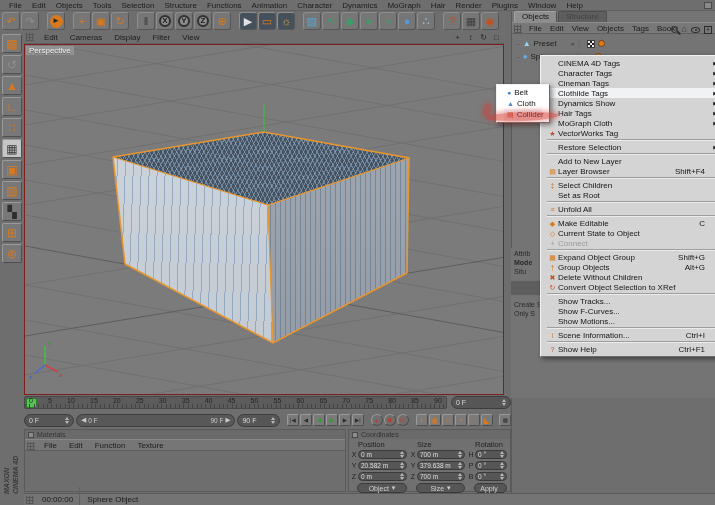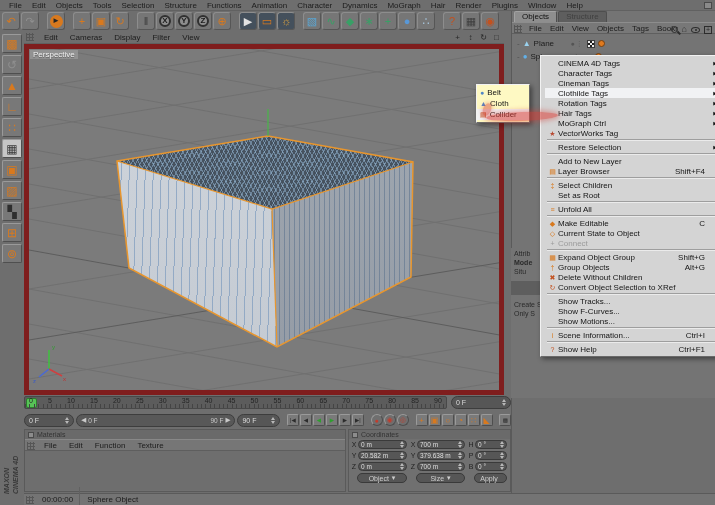--- a/index.html
+++ b/index.html
@@ -27,21 +27,21 @@
 .lt-btn.active{background:#c6c6c6}
 
 
 .viewport{position:absolute;left:24px;top:31px;width:480px;height:364px;background:#6e6e6e}
 .vp-menubar{position:relative;height:13px;display:flex;align-items:center;border-bottom:1px solid #606060;padding-left:14px}
 .vp-item{padding:0 6px}
 .grip{position:absolute;left:2px;top:2px;width:8px;height:8px;
  background-image:repeating-linear-gradient(90deg,#565656 0 1px,transparent 1px 3px),repeating-linear-gradient(0deg,#565656 0 1px,transparent 1px 3px)}
 .vp-nav{position:absolute;right:2px;top:1px;display:flex;gap:2px}
 .vp-nav-btn{width:11px;height:11px;display:flex;align-items:center;justify-content:center;font-size:8px;color:#272727}
-.scene{position:absolute;left:0;top:13px;width:480px;height:351px;background:#7b7b7b;overflow:hidden;border:5px solid #7f1d1d}
+.scene{position:absolute;left:0;top:13px;width:480px;height:351px;background:#7b7b7b;overflow:hidden;border:1px solid #7f1d1d}
 .vp-label{position:absolute;left:1px;top:1px;z-index:6;background:#929292;color:#f2f2f2;padding:0 3px;font-size:8px;text-shadow:0 1px 1px #555}
 .scene svg{position:absolute;left:0;top:0}
 #svg-grid{z-index:1}
 .face{position:absolute;left:0;top:0;width:480px;height:351px;z-index:2}
 .face.top{clip-path:polygon(239px 87px,384px 113px,243px 160px,88px 112px);
  background:repeating-linear-gradient(62deg,rgba(150,185,215,.5) 0 1px,transparent 1px 4px),
             repeating-linear-gradient(-62deg,rgba(150,185,215,.5) 0 1px,transparent 1px 4px),#46525f}
 .face.left{clip-path:polygon(88px 112px,243px 160px,248px 298px,100px 219px);
  background:repeating-linear-gradient(92deg,rgba(125,155,190,.7) 0 1px,transparent 1px 8px),linear-gradient(#d0d6dd,#c3c9d1)}
 .face.right{clip-path:polygon(243px 160px,384px 113px,382px 228px,248px 298px);
@@ -82,22 +82,22 @@
 .m-item{height:10px;display:flex;align-items:center;padding:0 3px 0 2px}
 .m-item.highlighted{background:#f1f2f4}
 .m-item.disabled{color:#9b9b9b}
 .m-icon{width:11px;text-align:center;font-size:7px;line-height:1}
 .m-label{flex:1;white-space:nowrap}
 .m-shortcut{padding-right:5px}
 .m-arrow{width:7px;font-size:5px;text-align:right}
 .m-sep{height:0;border-top:1px solid #9e9e9e;border-bottom:1px solid #ebebeb;margin:1px 2px}
 
 
-.submenu{position:absolute;left:476px;top:84px;width:54px;z-index:60;background:#fef9c3;
- border:1px solid;border-color:#f2f2f2 #6a6a6a #6a6a6a #f2f2f2;box-shadow:2px 2px 5px rgba(0,0,0,.45);padding:2px 0;color:#141414}
+.submenu{position:absolute;left:496px;top:84px;width:54px;z-index:60;background:#ffffff;
+ border:1px solid;border-color:#f2f2f2 #6a6a6a #6a6a6a #f2f2f2;box-shadow:2px 2px 5px rgba(0,0,0,.45);padding:2px 7px;color:#141414}
 .sm-item{height:11px;display:flex;align-items:center;gap:3px;padding:0 3px}
 .sm-item.highlighted{background:#f1f2f4}
 .sm-icon{font-size:7px;line-height:1}
 
 
 .annot-main{position:absolute;left:486px;top:112px;width:72px;height:9px;z-index:70;background:rgba(216,60,52,.55);border-radius:50%;box-shadow:0 0 5px 2px rgba(216,60,52,.4);transform:rotate(-2deg)}
 .annot-tail{position:absolute;left:483px;top:103px;width:8px;height:13px;z-index:70;background:rgba(216,60,52,.45);border-radius:50%;box-shadow:0 0 4px 1px rgba(216,60,52,.35);transform:rotate(22deg)}
 
 
 .timeline{position:absolute;left:24px;top:396px;width:487px;height:33px}
@@ -380,21 +380,21 @@
         <span class="i-home">⌂</span>
         <span class="i-eye"></span>
         <span class="i-plusbox">+</span>
       </span>
     </div>
     <div class="obj-tree">
 
     <div class="tree-row">
           <span class="tree-dash">-</span>
           <span class="tree-icon" style="color: rgb(154, 210, 238);">▲</span>
-          <span class="tree-name">Plane</span>
+          <span class="tree-name">Preset</span>
           <span class="tree-dots">●⋮</span>
           <span class="tree-checker"></span>
           <span class="tree-ball"></span>
         </div>
         <div class="tree-row">
           <span class="tree-dash">-</span>
           <span class="tree-icon" style="color: rgb(98, 176, 232);">●</span>
           <span class="tree-name">Sphere</span>
           <span class="tree-dots">●⋮</span>
           <span class="tree-checker" style="visibility: hidden;"></span>
@@ -433,33 +433,33 @@
         <span class="m-arrow">▶</span>
       </div>
       <div class="m-item highlighted">
         <span class="m-icon"></span>
         <span class="m-label">Clothilde Tags</span>
         <span class="m-shortcut"></span>
         <span class="m-arrow">▶</span>
       </div>
       <div class="m-item">
         <span class="m-icon"></span>
-        <span class="m-label">Rotation Tags</span>
+        <span class="m-label">Dynamics Show</span>
         <span class="m-shortcut"></span>
         <span class="m-arrow">▶</span>
       </div>
       <div class="m-item">
         <span class="m-icon"></span>
         <span class="m-label">Hair Tags</span>
         <span class="m-shortcut"></span>
         <span class="m-arrow">▶</span>
       </div>
       <div class="m-item">
         <span class="m-icon"></span>
-        <span class="m-label">MoGraph Ctrl</span>
+        <span class="m-label">MoGraph Cloth</span>
         <span class="m-shortcut"></span>
         <span class="m-arrow">▶</span>
       </div>
       <div class="m-item">
         <span class="m-icon" style="color: rgb(184, 72, 48);">★</span>
         <span class="m-label">VectorWorks Tag</span>
         <span class="m-shortcut"></span>
         <span class="m-arrow"></span>
       </div>
       <div class="m-sep"></div>
@@ -706,20 +706,26 @@
         </span>
     </div>
     <div class="mat-body"></div>
   </div>
 
   <div class="coords">
     <div class="panel-title">
       <span class="wicon"></span>
       <span>Coordinates</span>
     </div>
+    <div class="coord-headers">
+
+    <span>Position</span>
+        <span>Size</span>
+        <span>Rotation</span>
+      </div>
     <div class="coord-grid">
 
     <div class="coord-cell">
           <span class="coord-axis">X</span>
           <span class="coord-field">
             <span>0 m</span>
             <span class="st">
               <i class="up"></i>
               <i class="dn"></i>
             </span>

